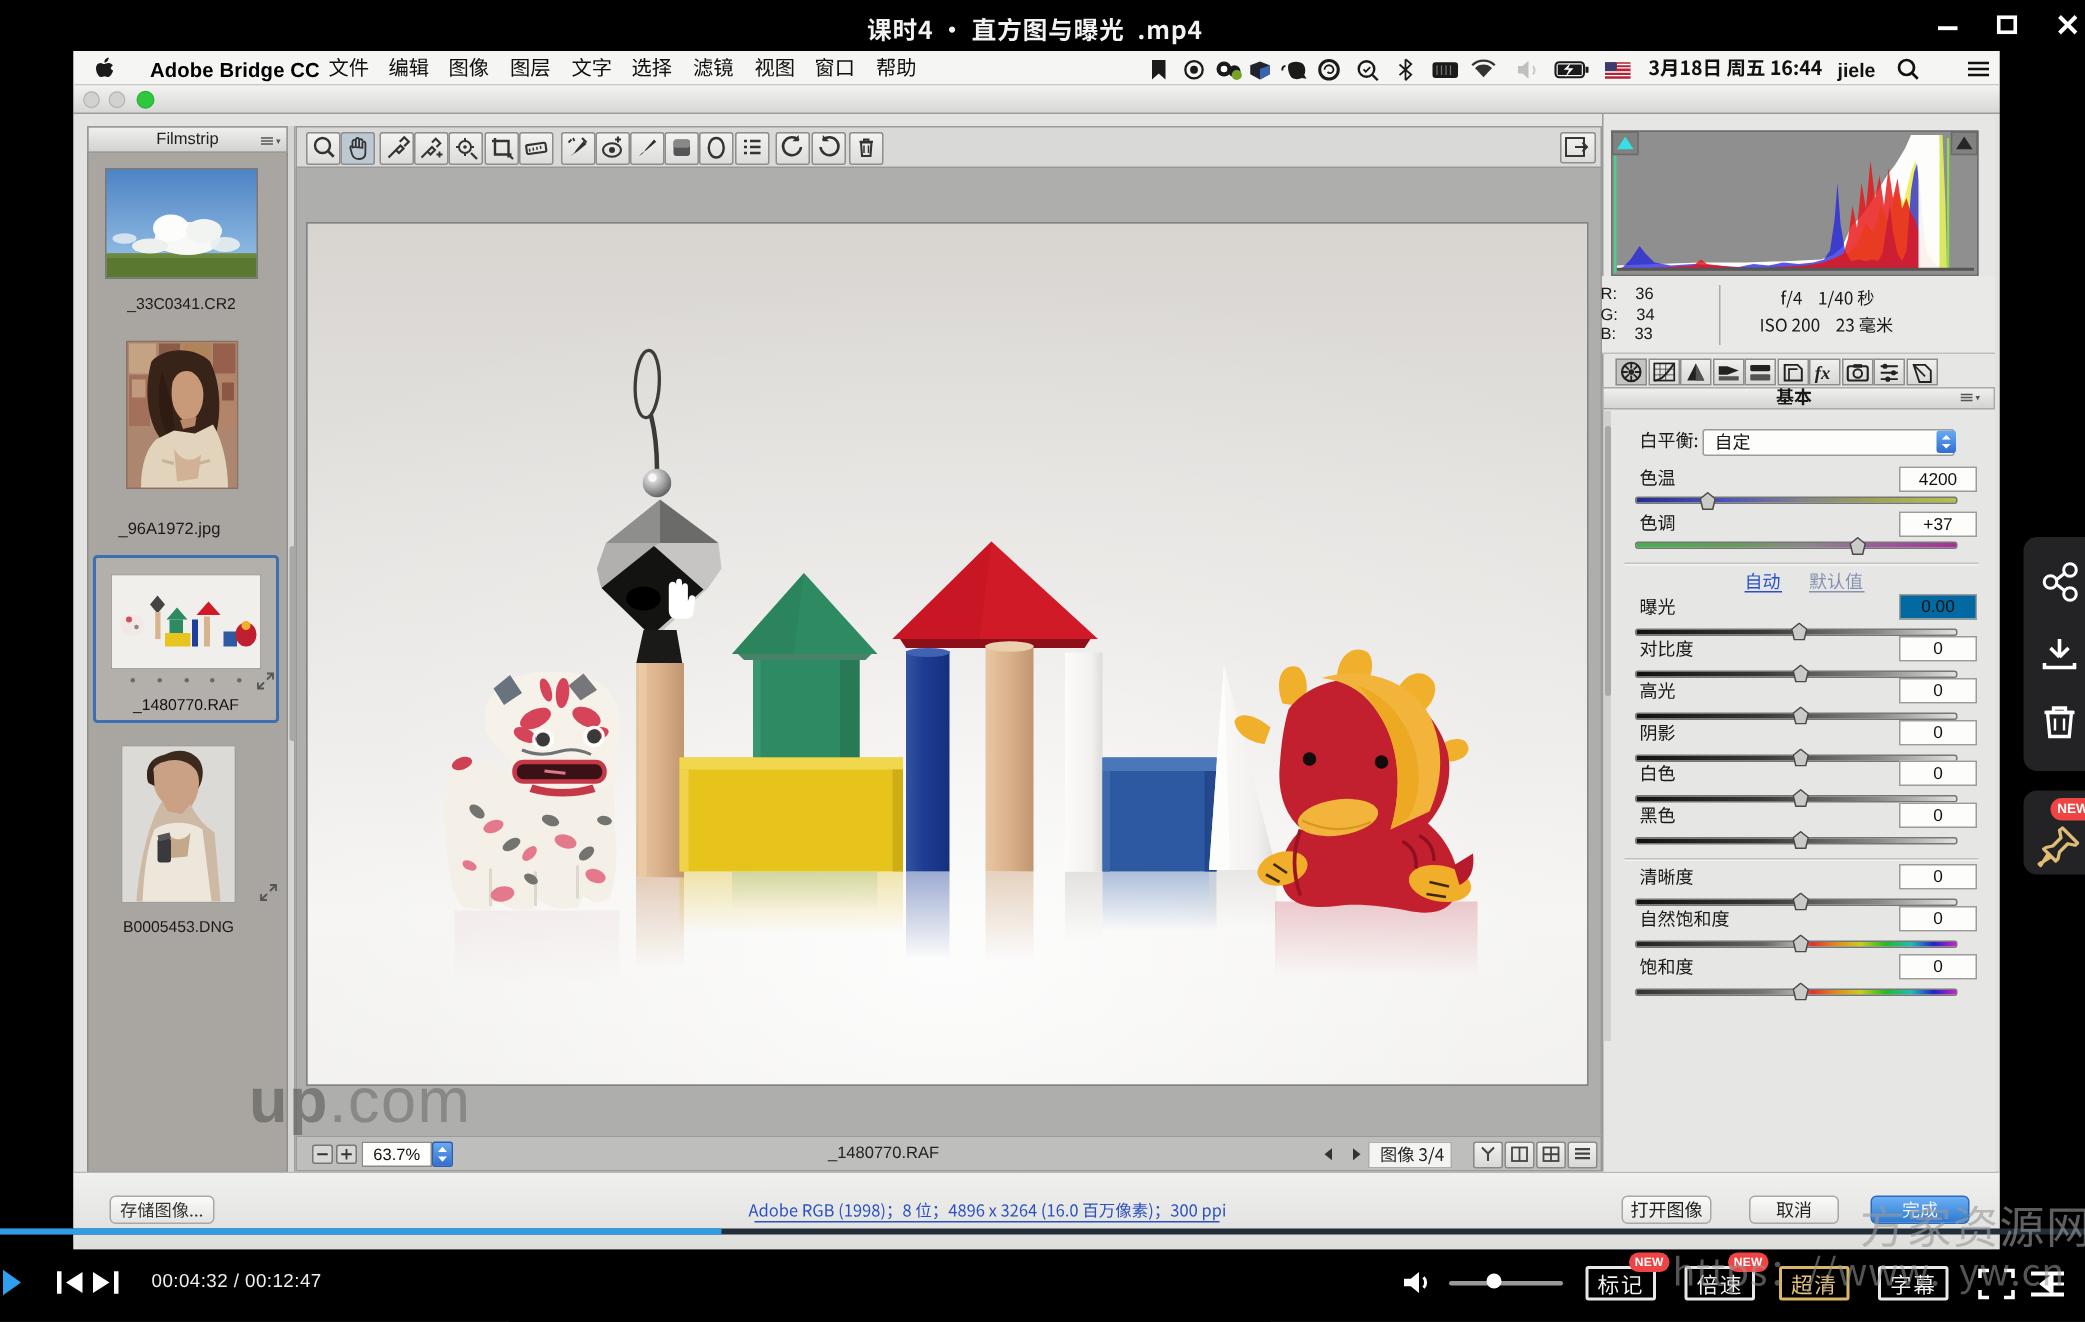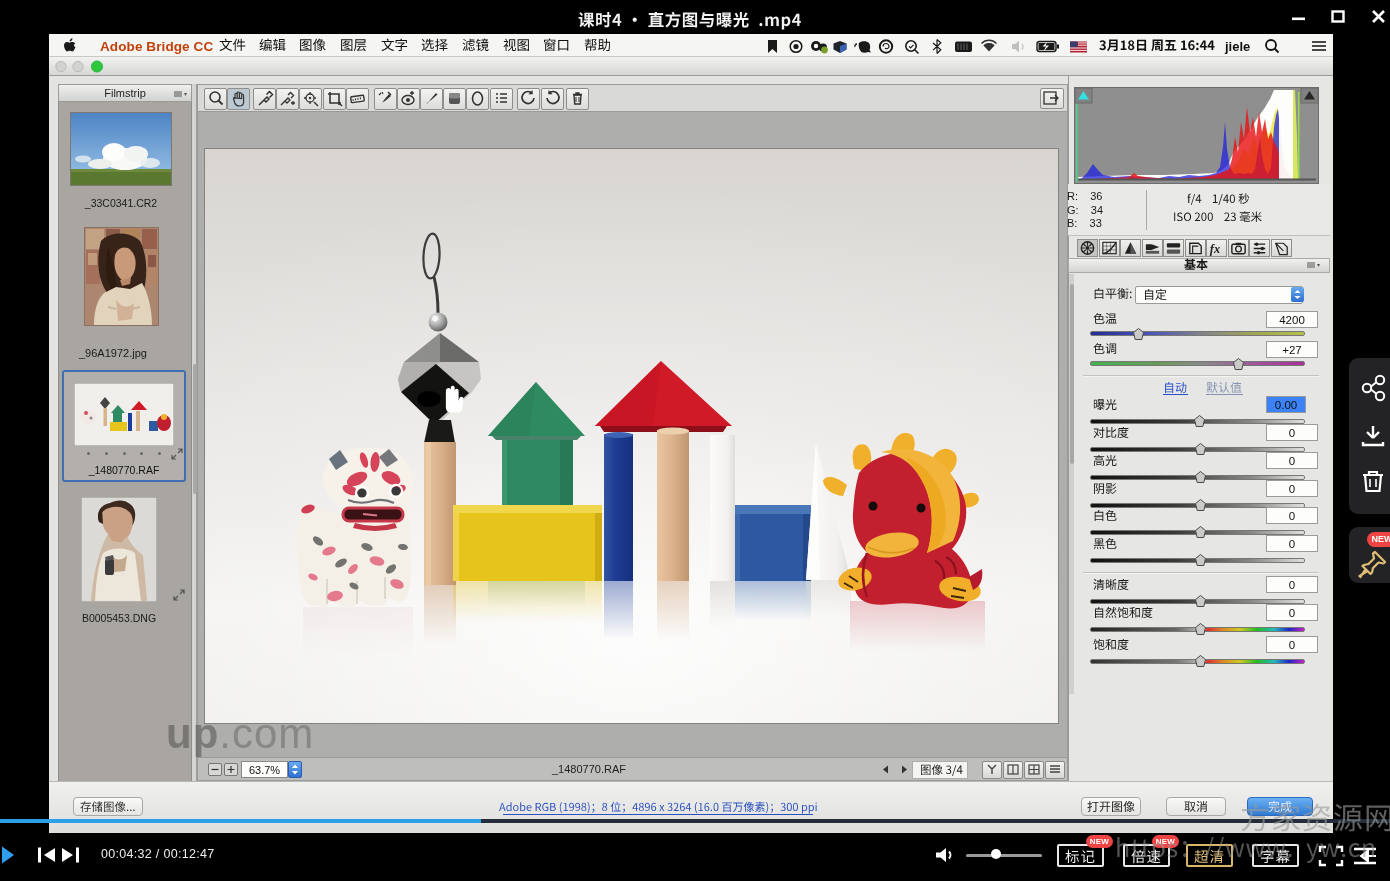--- a/index.html
+++ b/index.html
@@ -14,21 +14,21 @@
     <svg class="abs" style="left:1285px;top:8px" width="105" height="22" viewBox="0 0 105 22">
       <rect x="7" y="9.5" width="13" height="2.6" fill="#fff"></rect>
       <rect x="47.5" y="3.5" width="11" height="10" fill="none" stroke="#fff" stroke-width="2.4"></rect>
       <path d="M88 3 L99 14 M99 3 L88 14" stroke="#fff" stroke-width="2.6"></path>
     </svg>
     <div class="abs" style="left:49px;top:34px;width:1284px;height:799px;background:#dcdcda">
       <div class="abs" style="left:0;top:0;width:1284px;height:23px;background:#f5f5f3;border-bottom:1px solid #c8c8c6"></div>
       <svg class="abs" style="left:14px;top:4px" width="15" height="16" viewBox="0 0 15 16">
         <path d="M10.6 8.5c0-1.9 1.6-2.9 1.7-2.9-.9-1.4-2.4-1.6-2.9-1.6-1.2-.1-2.4.7-3 .7-.6 0-1.6-.7-2.6-.7C2.4 4.1 1 5.2 1 7.4c0 1.3.3 2.7 1 3.9.6 1 1.3 2.1 2.3 2.1.9 0 1.3-.6 2.4-.6 1.1 0 1.4.6 2.4.6 1 0 1.7-1 2.3-2 .7-1.2 1-2.3 1-2.4-.1 0-1.8-.7-1.8-2.5zM8.7 2.6c.5-.6.8-1.5.8-2.3-.7 0-1.6.5-2.1 1.1-.5.5-.9 1.4-.8 2.2.8.1 1.6-.4 2.1-1z" fill="#1a1a1a"></path>
       </svg>
-      <div class="abs" style="left:51px;top:4.5px;font-size:13.5px;font-weight:bold;color:#c2410c;letter-spacing:0.1px">Adobe Bridge CC</div>
+      <div class="abs" style="left:51px;top:4.5px;font-size:13.5px;font-weight:bold;color:#000000;letter-spacing:0.1px">Adobe Bridge CC</div>
       <svg style="position:absolute;left:170.0px;top:1px;overflow:visible" width="29" height="20" viewBox="0 -15 29 20">
         <path d="M5.7 -11.1C6.1 -10.4 6.5 -9.5 6.7 -9.0L7.8 -9.4C7.6 -9.9 7.2 -10.8 6.8 -11.4ZM0.7 -9.0V-8.0H2.8C3.6 -5.9 4.6 -4.1 6.0 -2.7C4.5 -1.5 2.7 -0.5 0.5 0.1C0.7 0.3 1.0 0.8 1.1 1.1C3.4 0.3 5.3 -0.6 6.8 -2.0C8.3 -0.6 10.1 0.4 12.4 1.0C12.5 0.7 12.8 0.3 13.1 0.1C10.9 -0.5 9.1 -1.4 7.6 -2.7C8.9 -4.1 10.0 -5.8 10.7 -8.0H12.9V-9.0ZM6.8 -3.4C5.5 -4.7 4.5 -6.2 3.8 -8.0H9.6C8.9 -6.1 8.0 -4.6 6.8 -3.4Z M17.8 -4.6V-3.6H21.7V1.1H22.7V-3.6H26.4V-4.6H22.7V-7.6H25.8V-8.6H22.7V-11.2H21.7V-8.6H19.8C20.0 -9.2 20.2 -9.8 20.3 -10.5L19.3 -10.7C19.0 -8.9 18.5 -7.2 17.7 -6.0C17.9 -5.9 18.3 -5.7 18.5 -5.5C18.9 -6.1 19.2 -6.8 19.5 -7.6H21.7V-4.6ZM17.1 -11.3C16.4 -9.2 15.2 -7.2 13.9 -5.9C14.1 -5.7 14.4 -5.1 14.5 -4.9C14.9 -5.4 15.3 -5.9 15.8 -6.5V1.1H16.7V-8.1C17.2 -9.0 17.7 -10.0 18.1 -11.0Z" fill="#111"></path>
       </svg>
       <svg style="position:absolute;left:210.0px;top:1px;overflow:visible" width="29" height="20" viewBox="0 -15 29 20">
         <path d="M0.5 -0.7 0.8 0.2C1.9 -0.2 3.3 -0.8 4.7 -1.4L4.5 -2.2C3.0 -1.6 1.5 -1.1 0.5 -0.7ZM0.8 -5.7C1.0 -5.8 1.3 -5.9 2.8 -6.1C2.3 -5.2 1.8 -4.5 1.6 -4.3C1.2 -3.8 0.9 -3.4 0.6 -3.3C0.7 -3.1 0.9 -2.6 0.9 -2.5C1.2 -2.6 1.6 -2.8 4.6 -3.4C4.5 -3.7 4.5 -4.0 4.5 -4.3L2.3 -3.8C3.2 -5.0 4.1 -6.6 4.9 -8.1L4.1 -8.5C3.9 -8.0 3.6 -7.5 3.3 -7.0L1.8 -6.8C2.6 -8.0 3.3 -9.5 3.9 -11.0L2.9 -11.3C2.4 -9.7 1.5 -7.9 1.2 -7.5C1.0 -7.0 0.7 -6.7 0.5 -6.6C0.6 -6.4 0.8 -5.9 0.8 -5.7ZM8.4 -4.7V-2.7H7.3V-4.7ZM9.1 -4.7H10.1V-2.7H9.1ZM6.5 -5.6V1.0H7.3V-1.9H8.4V0.6H9.1V-1.9H10.1V0.6H10.8V-1.9H11.8V0.1C11.8 0.2 11.7 0.2 11.6 0.2C11.5 0.2 11.3 0.2 11.0 0.2C11.1 0.4 11.2 0.8 11.2 1.0C11.7 1.0 12.0 1.0 12.3 0.8C12.5 0.7 12.6 0.5 12.6 0.1V-5.6L11.8 -5.6ZM10.8 -4.7H11.8V-2.7H10.8ZM8.2 -11.2C8.4 -10.8 8.6 -10.3 8.7 -9.9H5.6V-7.0C5.6 -4.9 5.5 -1.9 4.2 0.3C4.4 0.4 4.9 0.7 5.0 0.9C6.3 -1.3 6.5 -4.5 6.5 -6.7H12.4V-9.9H9.8C9.7 -10.3 9.4 -10.9 9.1 -11.4ZM6.5 -9.0H11.5V-7.6H6.5Z M20.9 -10.1H24.6V-8.8H20.9ZM20.0 -10.9V-8.0H25.5V-10.9ZM14.6 -4.5C14.7 -4.6 15.1 -4.7 15.6 -4.7H16.8V-2.7L14.0 -2.3L14.3 -1.3L16.8 -1.8V1.0H17.7V-2.0L19.3 -2.3L19.2 -3.2L17.7 -2.9V-4.7H19.0V-5.6H17.7V-7.7H16.8V-5.6H15.5C15.9 -6.5 16.3 -7.6 16.6 -8.8H19.1V-9.7H16.8C16.9 -10.2 17.1 -10.7 17.1 -11.1L16.1 -11.3C16.1 -10.8 16.0 -10.3 15.8 -9.7H14.1V-8.8H15.6C15.3 -7.7 15.1 -6.8 14.9 -6.5C14.7 -5.9 14.5 -5.4 14.3 -5.4C14.4 -5.1 14.5 -4.7 14.6 -4.5ZM24.5 -6.4V-5.2H21.1V-6.4ZM18.9 -1.0 19.1 -0.1 24.5 -0.5V1.1H25.4V-0.6L26.4 -0.7L26.5 -1.6L25.4 -1.5V-6.4H26.4V-7.2H19.2V-6.4H20.1V-1.1ZM24.5 -4.4V-3.3H21.1V-4.4ZM24.5 -2.5V-1.4L21.1 -1.2V-2.5Z" fill="#111"></path>
       </svg>
       <svg style="position:absolute;left:250.0px;top:1px;overflow:visible" width="29" height="20" viewBox="0 -15 29 20">
         <path d="M5.1 -3.8C6.1 -3.5 7.5 -3.1 8.3 -2.7L8.7 -3.4C7.9 -3.7 6.6 -4.2 5.5 -4.4ZM3.7 -2.1C5.6 -1.8 7.9 -1.3 9.2 -0.8L9.7 -1.6C8.3 -2.0 6.0 -2.5 4.2 -2.7ZM1.1 -10.7V1.1H2.1V0.5H11.4V1.1H12.4V-10.7ZM2.1 -0.4V-9.8H11.4V-0.4ZM5.6 -9.6C4.9 -8.5 3.8 -7.4 2.6 -6.7C2.8 -6.6 3.2 -6.3 3.3 -6.1C3.7 -6.4 4.1 -6.7 4.5 -7.1C5.0 -6.6 5.5 -6.2 6.0 -5.9C4.8 -5.3 3.6 -4.9 2.3 -4.7C2.5 -4.5 2.7 -4.1 2.8 -3.8C4.2 -4.2 5.6 -4.7 6.9 -5.3C8.0 -4.7 9.3 -4.3 10.5 -4.0C10.7 -4.2 10.9 -4.6 11.1 -4.8C9.9 -5.0 8.7 -5.3 7.7 -5.8C8.7 -6.5 9.5 -7.3 10.1 -8.2L9.5 -8.5L9.4 -8.5H5.9C6.1 -8.7 6.3 -9.0 6.4 -9.3ZM5.1 -7.6 5.2 -7.7H8.7C8.2 -7.2 7.6 -6.7 6.8 -6.3C6.1 -6.7 5.5 -7.1 5.1 -7.6Z M20.1 -9.6H22.5C22.3 -9.2 22.0 -8.8 21.7 -8.5H19.2C19.5 -8.9 19.8 -9.2 20.1 -9.6ZM20.1 -11.3C19.5 -10.2 18.4 -8.8 17.0 -7.7C17.2 -7.6 17.5 -7.3 17.6 -7.1C17.9 -7.2 18.1 -7.5 18.3 -7.7V-5.6H20.4C19.8 -5.0 18.8 -4.4 17.4 -4.0C17.6 -3.8 17.8 -3.5 18.0 -3.4C19.2 -3.8 20.1 -4.2 20.7 -4.7C20.9 -4.5 21.1 -4.3 21.3 -4.1C20.4 -3.3 18.7 -2.4 17.4 -2.0C17.6 -1.9 17.8 -1.6 17.9 -1.4C19.1 -1.8 20.7 -2.7 21.7 -3.5C21.8 -3.3 21.9 -3.0 22.0 -2.8C20.9 -1.7 18.9 -0.6 17.3 -0.1C17.4 0.0 17.7 0.4 17.8 0.6C19.3 0.1 21.0 -0.9 22.2 -1.9C22.3 -1.1 22.1 -0.3 21.8 -0.0C21.7 0.2 21.5 0.2 21.2 0.2C21.0 0.2 20.6 0.2 20.3 0.2C20.4 0.4 20.5 0.8 20.5 1.0C20.8 1.1 21.1 1.1 21.4 1.1C21.9 1.1 22.2 1.0 22.5 0.6C23.1 0.1 23.3 -1.4 22.9 -2.8L23.5 -3.1C24.0 -1.7 24.9 -0.4 25.9 0.3C26.1 0.1 26.4 -0.3 26.6 -0.5C25.6 -1.0 24.7 -2.2 24.3 -3.5C24.8 -3.8 25.3 -4.1 25.8 -4.3L25.1 -5.0C24.5 -4.5 23.5 -3.9 22.6 -3.5C22.3 -4.1 21.9 -4.8 21.3 -5.2L21.6 -5.6H25.6V-8.5H22.7C23.1 -9.0 23.5 -9.5 23.8 -10.0L23.2 -10.4L23.0 -10.4H20.6L21.0 -11.2ZM19.2 -7.7H21.6C21.6 -7.3 21.4 -6.8 21.1 -6.3H19.2ZM22.5 -7.7H24.7V-6.3H22.1C22.3 -6.8 22.5 -7.3 22.5 -7.7ZM17.0 -11.3C16.3 -9.2 15.1 -7.2 13.9 -5.9C14.1 -5.7 14.4 -5.1 14.5 -4.9C14.9 -5.3 15.3 -5.8 15.6 -6.4V1.0H16.6V-7.9C17.1 -8.9 17.6 -10.0 18.0 -11.0Z" fill="#111"></path>
       </svg>
       <svg style="position:absolute;left:291.0px;top:1px;overflow:visible" width="29" height="20" viewBox="0 -15 29 20">
@@ -677,38 +677,38 @@
         <path d="M5.7 -5.9V-3.8H2.9V-5.9ZM6.6 -5.9H9.4V-3.8H6.6ZM7.2 -8.2C6.8 -7.7 6.4 -7.2 5.9 -6.8H2.7C3.2 -7.2 3.6 -7.7 4.0 -8.2ZM4.2 -10.1C3.4 -8.5 1.9 -7.0 0.5 -6.1C0.6 -5.9 0.9 -5.5 1.0 -5.3C1.3 -5.5 1.7 -5.8 2.0 -6.1V-1.0C2.0 0.4 2.6 0.8 4.5 0.8C5.0 0.8 8.7 0.8 9.2 0.8C11.0 0.8 11.3 0.2 11.6 -1.7C11.3 -1.7 10.9 -1.8 10.7 -2.0C10.5 -0.4 10.4 -0.1 9.2 -0.1C8.4 -0.1 5.1 -0.1 4.5 -0.1C3.2 -0.1 2.9 -0.2 2.9 -1.0V-3.0H9.4V-2.4H10.3V-6.8H7.0C7.6 -7.3 8.1 -8.0 8.5 -8.7L8.0 -9.1L7.8 -9.0H4.6C4.8 -9.3 4.9 -9.6 5.1 -9.8Z M17.3 -6.9H21.4V-5.7H17.3ZM17.3 -8.8H21.4V-7.6H17.3ZM16.5 -9.6V-5.0H22.3V-9.6ZM13.2 -9.3C13.9 -9.0 14.9 -8.4 15.4 -8.0L15.9 -8.7C15.4 -9.1 14.4 -9.6 13.7 -9.9ZM12.5 -6.0C13.2 -5.7 14.2 -5.1 14.7 -4.7L15.2 -5.4C14.7 -5.8 13.7 -6.4 12.9 -6.7ZM12.8 0.2 13.5 0.8C14.2 -0.4 15.0 -1.9 15.6 -3.1L14.9 -3.7C14.3 -2.3 13.4 -0.7 12.8 0.2ZM15.1 -0.2V0.6H23.5V-0.2H22.7V-3.9H16.1V-0.2ZM16.9 -0.2V-3.1H18.1V-0.2ZM18.8 -0.2V-3.1H20.0V-0.2ZM20.7 -0.2V-3.1H21.9V-0.2Z" fill="#1a1a1a"></path>
       </svg>
       <div class="abs" style="left:1217px;top:277px;width:52px;height:17px;background:#fdfdfb;border:1px solid #9b9b99;font-size:11.5px;color:#111;text-align:center;line-height:16px">4200</div>
       <div class="abs" style="left:1041px;top:297.0px;width:215px;height:5px;background:linear-gradient(90deg,#252c96,#4a55b8 28%,#83838a 52%,#a0a455 75%,#b6c04e);border:1px solid #777775;border-radius:2px"></div>
       <svg class="abs" style="left:1083.5px;top:293.5px" width="11" height="12" viewBox="0 0 11 12">
         <polygon points="5.5,0.5 10.5,4.5 8.8,11.5 2.2,11.5 0.5,4.5" fill="#cacac8" stroke="#4a4a48" stroke-width="1"></polygon>
       </svg>
       <svg style="position:absolute;left:1044.0px;top:306px;overflow:visible" width="26" height="18" viewBox="0 -13 26 18">
         <path d="M5.7 -5.9V-3.8H2.9V-5.9ZM6.6 -5.9H9.4V-3.8H6.6ZM7.2 -8.2C6.8 -7.7 6.4 -7.2 5.9 -6.8H2.7C3.2 -7.2 3.6 -7.7 4.0 -8.2ZM4.2 -10.1C3.4 -8.5 1.9 -7.0 0.5 -6.1C0.6 -5.9 0.9 -5.5 1.0 -5.3C1.3 -5.5 1.7 -5.8 2.0 -6.1V-1.0C2.0 0.4 2.6 0.8 4.5 0.8C5.0 0.8 8.7 0.8 9.2 0.8C11.0 0.8 11.3 0.2 11.6 -1.7C11.3 -1.7 10.9 -1.8 10.7 -2.0C10.5 -0.4 10.4 -0.1 9.2 -0.1C8.4 -0.1 5.1 -0.1 4.5 -0.1C3.2 -0.1 2.9 -0.2 2.9 -1.0V-3.0H9.4V-2.4H10.3V-6.8H7.0C7.6 -7.3 8.1 -8.0 8.5 -8.7L8.0 -9.1L7.8 -9.0H4.6C4.8 -9.3 4.9 -9.6 5.1 -9.8Z M13.3 -9.3C13.9 -8.7 14.7 -7.9 15.1 -7.4L15.7 -8.0C15.3 -8.5 14.5 -9.3 13.8 -9.8ZM12.5 -6.3V-5.4H14.2V-1.3C14.2 -0.6 13.8 -0.2 13.5 0.0C13.7 0.1 14.0 0.4 14.1 0.6C14.3 0.4 14.5 0.2 16.1 -1.1C16.0 -0.5 15.7 0.0 15.4 0.5C15.6 0.6 15.9 0.8 16.1 0.9C17.2 -0.7 17.4 -3.2 17.4 -5.1V-8.7H22.3V-0.1C22.3 0.0 22.2 0.1 22.0 0.1C21.9 0.1 21.3 0.1 20.7 0.1C20.8 0.3 20.9 0.7 21.0 0.9C21.8 0.9 22.3 0.9 22.7 0.8C23.0 0.6 23.1 0.4 23.1 -0.1V-9.5H16.6V-5.1C16.6 -3.9 16.6 -2.6 16.2 -1.4C16.1 -1.5 16.0 -1.8 16.0 -2.0L15.1 -1.3V-6.3ZM19.4 -8.4V-7.4H18.1V-6.7H19.4V-5.4H17.9V-4.8H21.8V-5.4H20.2V-6.7H21.5V-7.4H20.2V-8.4ZM18.1 -3.8V-0.4H18.8V-1.0H21.4V-3.8ZM18.8 -3.1H20.7V-1.7H18.8Z" fill="#1a1a1a"></path>
       </svg>
-      <div class="abs" style="left:1217px;top:307px;width:52px;height:17px;background:#fdfdfb;border:1px solid #9b9b99;font-size:11.5px;color:#111;text-align:center;line-height:16px">+27</div>
+      <div class="abs" style="left:1217px;top:307px;width:52px;height:17px;background:#fdfdfb;border:1px solid #9b9b99;font-size:11.5px;color:#111;text-align:center;line-height:16px">+37</div>
       <div class="abs" style="left:1041px;top:327.0px;width:215px;height:5px;background:linear-gradient(90deg,#42b24e,#6a9a5a 32%,#8a8a8a 52%,#a0549c 78%,#a8309a);border:1px solid #777775;border-radius:2px"></div>
       <svg class="abs" style="left:1183.5px;top:323.5px" width="11" height="12" viewBox="0 0 11 12">
         <polygon points="5.5,0.5 10.5,4.5 8.8,11.5 2.2,11.5 0.5,4.5" fill="#cacac8" stroke="#4a4a48" stroke-width="1"></polygon>
       </svg>
       <div class="abs" style="left:1034px;top:341px;width:236px;height:1px;background:#c2c2c0;box-shadow:0 1px 0 #f4f4f2"></div>
       <svg style="position:absolute;left:1114.0px;top:345px;overflow:visible" width="26" height="18" viewBox="0 -13 26 18">
         <path d="M2.9 -4.9H9.3V-3.2H2.9ZM2.9 -5.8V-7.6H9.3V-5.8ZM2.9 -2.3H9.3V-0.6H2.9ZM5.5 -10.1C5.4 -9.6 5.2 -9.0 5.0 -8.4H2.0V1.0H2.9V0.3H9.3V0.9H10.2V-8.4H5.9C6.1 -8.9 6.3 -9.4 6.5 -10.0Z M13.1 -9.1V-8.3H17.7V-9.1ZM19.8 -9.9C19.8 -9.0 19.8 -8.2 19.8 -7.3H18.1V-6.4H19.8C19.6 -3.7 19.1 -1.2 17.5 0.3C17.7 0.4 18.0 0.7 18.2 0.9C20.0 -0.7 20.5 -3.5 20.7 -6.4H22.4C22.3 -2.2 22.2 -0.6 21.8 -0.2C21.7 -0.1 21.6 -0.0 21.4 -0.0C21.1 -0.0 20.5 -0.0 19.8 -0.1C20.0 0.1 20.1 0.5 20.1 0.8C20.7 0.8 21.4 0.8 21.7 0.8C22.1 0.7 22.4 0.6 22.6 0.3C23.0 -0.2 23.2 -1.9 23.3 -6.9C23.3 -7.0 23.3 -7.3 23.3 -7.3H20.7C20.7 -8.2 20.7 -9.0 20.7 -9.9ZM13.1 -0.5 13.1 -0.5V-0.5C13.4 -0.7 13.8 -0.8 17.1 -1.6L17.4 -0.8L18.1 -1.0C17.9 -1.9 17.4 -3.3 16.9 -4.4L16.2 -4.2C16.4 -3.6 16.7 -3.0 16.9 -2.3L14.0 -1.7C14.5 -2.8 14.9 -4.2 15.2 -5.4H17.9V-6.2H12.6V-5.4H14.3C14.0 -4.0 13.5 -2.6 13.3 -2.2C13.1 -1.7 13.0 -1.4 12.8 -1.4C12.9 -1.1 13.0 -0.7 13.1 -0.5Z" fill="#2a50c8"></path>
       </svg>
       <div class="abs" style="left:1114px;top:360px;width:25px;height:1px;background:#2a50c8"></div>
       <svg style="position:absolute;left:1157.0px;top:345px;overflow:visible" width="38" height="18" viewBox="0 -13 38 18">
         <path d="M9.1 -9.1C9.6 -8.5 10.2 -7.7 10.5 -7.2L11.1 -7.6C10.8 -8.1 10.2 -8.9 9.7 -9.5ZM2.0 -8.4C2.2 -7.8 2.3 -7.1 2.4 -6.6L2.8 -6.7C2.8 -7.2 2.6 -7.9 2.4 -8.5ZM2.4 -1.4C2.5 -0.8 2.6 0.1 2.6 0.7L3.2 0.6C3.2 0.0 3.1 -0.8 3.0 -1.5ZM3.6 -1.4C3.8 -0.8 4.0 -0.0 4.0 0.5L4.6 0.3C4.6 -0.2 4.4 -0.9 4.2 -1.5ZM4.8 -1.5C5.1 -1.0 5.3 -0.4 5.3 0.0L5.9 -0.2C5.9 -0.6 5.6 -1.2 5.4 -1.7ZM1.4 -1.7C1.2 -1.1 0.8 -0.1 0.4 0.4L1.0 0.7C1.4 0.1 1.7 -0.8 2.0 -1.4ZM4.5 -8.5C4.3 -8.0 4.1 -7.1 3.9 -6.6L4.3 -6.4C4.5 -6.9 4.8 -7.7 5.0 -8.3ZM8.2 -10.1V-7.3L8.2 -6.6H6.2V-5.8H8.1C8.0 -3.8 7.5 -1.5 5.7 0.4C6.0 0.5 6.3 0.7 6.4 0.9C7.7 -0.5 8.4 -2.2 8.7 -3.8C9.2 -1.8 10.0 -0.1 11.1 0.9C11.3 0.7 11.6 0.4 11.8 0.2C10.3 -0.9 9.4 -3.2 9.0 -5.8H11.4V-6.6H9.0L9.0 -7.3V-10.1ZM1.8 -9.0H3.2V-6.1H1.8ZM3.8 -9.0H5.1V-6.1H3.8ZM1.0 -4.5V-3.8H3.1V-2.9L0.7 -2.7L0.8 -1.9C2.1 -2.0 4.1 -2.2 6.0 -2.3L6.0 -3.0L3.9 -2.9V-3.8H5.8V-4.5H3.9V-5.4H5.8V-9.7H1.1V-5.4H3.1V-4.5Z M13.7 -9.3C14.3 -8.7 15.1 -8.0 15.5 -7.5L16.1 -8.2C15.7 -8.6 14.9 -9.3 14.3 -9.9ZM19.5 -10.1C19.4 -6.0 19.5 -1.8 16.5 0.3C16.7 0.5 17.0 0.8 17.1 1.0C18.8 -0.2 19.6 -1.9 20.0 -3.9C20.4 -2.2 21.3 -0.2 23.0 0.9C23.1 0.7 23.4 0.5 23.6 0.3C21.0 -1.4 20.4 -5.2 20.3 -6.4C20.4 -7.6 20.4 -8.8 20.4 -10.1ZM12.6 -6.3V-5.4H14.6V-1.3C14.6 -0.8 14.2 -0.3 13.9 -0.2C14.1 -0.0 14.3 0.3 14.4 0.5C14.6 0.3 14.9 0.0 17.2 -1.6C17.1 -1.8 17.0 -2.1 16.9 -2.4L15.5 -1.4V-6.3Z M31.2 -10.1C31.2 -9.7 31.1 -9.3 31.0 -8.9H27.9V-8.1H30.9C30.8 -7.6 30.7 -7.3 30.7 -6.9H28.6V-0.2H27.4V0.6H35.5V-0.2H34.4V-6.9H31.5C31.6 -7.3 31.7 -7.6 31.8 -8.1H35.1V-8.9H31.9L32.1 -10.0ZM29.4 -0.2V-1.2H33.6V-0.2ZM29.4 -4.5H33.6V-3.5H29.4ZM29.4 -5.2V-6.2H33.6V-5.2ZM29.4 -2.9H33.6V-1.8H29.4ZM27.2 -10.1C26.5 -8.2 25.5 -6.5 24.4 -5.3C24.5 -5.1 24.8 -4.6 24.9 -4.4C25.2 -4.8 25.6 -5.2 25.9 -5.7V1.0H26.7V-7.1C27.2 -7.9 27.6 -8.9 28.0 -9.8Z" fill="#8593b0"></path>
       </svg>
       <div class="abs" style="left:1157px;top:360px;width:37px;height:1px;background:#8593b0"></div>
       <svg style="position:absolute;left:1044.0px;top:362px;overflow:visible" width="26" height="18" viewBox="0 -13 26 18">
         <path d="M5.6 -7.8H9.8V-7.1H5.6ZM5.6 -9.1H9.8V-8.4H5.6ZM5.4 -2.1C5.7 -1.8 6.1 -1.4 6.3 -1.1L6.8 -1.5C6.6 -1.8 6.3 -2.2 5.9 -2.4ZM3.0 -5.0V-2.2H1.6V-5.0ZM3.0 -5.8H1.6V-8.4H3.0ZM0.9 -9.3V-0.4H1.6V-1.4H3.7V-9.3ZM4.5 -5.7V-5.1H5.9V-4.2H4.1V-3.5H5.8C5.2 -3.0 4.4 -2.5 3.7 -2.2C3.9 -2.1 4.1 -1.9 4.2 -1.7C5.1 -2.1 6.1 -2.8 6.6 -3.5H9.0C9.5 -2.8 10.3 -2.0 11.1 -1.6C11.2 -1.8 11.4 -2.1 11.6 -2.2C10.9 -2.5 10.2 -3.0 9.7 -3.5H11.4V-4.2H9.6V-5.1H11.1V-5.7H9.6V-6.4H10.7V-9.7H4.8V-6.4H5.9V-5.7ZM6.7 -6.4H8.8V-5.7H6.7ZM6.7 -4.2V-5.1H8.8V-4.2ZM9.5 -2.4C9.2 -2.1 8.7 -1.6 8.4 -1.3L8.1 -1.4V-3.2H7.3V-1.4C6.1 -0.9 4.8 -0.4 4.0 -0.1L4.3 0.5C5.1 0.2 6.2 -0.3 7.3 -0.7V0.1C7.3 0.3 7.3 0.3 7.1 0.3C7.0 0.3 6.5 0.3 6.0 0.3C6.1 0.5 6.2 0.8 6.2 1.0C7.0 1.0 7.4 1.0 7.7 0.9C8.0 0.7 8.1 0.6 8.1 0.1V-0.7C9.0 -0.3 10.0 0.2 10.6 0.5L11.0 -0.0C10.5 -0.3 9.7 -0.7 9.0 -1.0C9.3 -1.3 9.7 -1.7 10.1 -2.1Z M13.7 -9.2C14.3 -8.2 14.9 -7.0 15.1 -6.2L15.9 -6.5C15.7 -7.3 15.1 -8.6 14.5 -9.5ZM21.5 -9.6C21.2 -8.7 20.5 -7.3 20.0 -6.5L20.8 -6.2C21.3 -7.0 22.0 -8.2 22.5 -9.3ZM17.5 -10.1V-5.5H12.7V-4.6H15.9C15.7 -2.4 15.2 -0.7 12.4 0.2C12.6 0.4 12.9 0.7 13.0 1.0C16.0 -0.0 16.6 -2.0 16.8 -4.6H19.0V-0.4C19.0 0.6 19.3 0.9 20.4 0.9C20.6 0.9 21.9 0.9 22.2 0.9C23.2 0.9 23.4 0.4 23.5 -1.5C23.3 -1.6 22.9 -1.8 22.7 -1.9C22.6 -0.2 22.6 0.1 22.1 0.1C21.8 0.1 20.7 0.1 20.5 0.1C20.0 0.1 19.9 0.0 19.9 -0.4V-4.6H23.4V-5.5H18.4V-10.1Z" fill="#1a1a1a"></path>
       </svg>
-      <div class="abs" style="left:1217px;top:362px;width:40px;height:17px;background:#3b82f6;border:1px solid #9b9b99;font-size:11.5px;color:#111;text-align:center;line-height:16px">0.00</div>
+      <div class="abs" style="left:1217px;top:362px;width:52px;height:17px;background:#0369a1;border:1px solid #9b9b99;font-size:11.5px;color:#111;text-align:center;line-height:16px">0.00</div>
       <div class="abs" style="left:1041px;top:384.5px;width:215px;height:5px;background:linear-gradient(90deg,#111 0%,#3a3a3a 40%,#888 75%,#e0e0e0 100%);border:1px solid #777775;border-radius:2px"></div>
       <svg class="abs" style="left:1144.5px;top:381px" width="11" height="12" viewBox="0 0 11 12">
         <polygon points="5.5,0.5 10.5,4.5 8.8,11.5 2.2,11.5 0.5,4.5" fill="#cacac8" stroke="#4a4a48" stroke-width="1"></polygon>
       </svg>
       <svg style="position:absolute;left:1044.0px;top:390px;overflow:visible" width="38" height="18" viewBox="0 -13 38 18">
         <path d="M6.0 -4.7C6.6 -3.9 7.1 -2.7 7.3 -2.0L8.1 -2.4C7.9 -3.1 7.3 -4.2 6.8 -5.1ZM1.1 -5.4C1.8 -4.8 2.6 -4.0 3.3 -3.2C2.6 -1.7 1.6 -0.5 0.5 0.2C0.8 0.4 1.0 0.7 1.2 0.9C2.3 0.1 3.2 -1.0 3.9 -2.4C4.5 -1.8 4.9 -1.1 5.2 -0.6L5.9 -1.2C5.6 -1.9 5.0 -2.6 4.4 -3.4C4.9 -4.8 5.3 -6.4 5.5 -8.3L4.9 -8.5L4.8 -8.5H0.8V-7.6H4.5C4.4 -6.3 4.1 -5.2 3.7 -4.1C3.0 -4.8 2.4 -5.4 1.7 -6.0ZM9.2 -10.1V-7.2H5.8V-6.3H9.2V-0.3C9.2 -0.0 9.1 0.0 8.9 0.0C8.7 0.0 8.0 0.0 7.3 0.0C7.4 0.3 7.5 0.7 7.6 0.9C8.6 0.9 9.2 0.9 9.6 0.8C9.9 0.6 10.1 0.3 10.1 -0.3V-6.3H11.5V-7.2H10.1V-10.1Z M13.5 0.9C13.8 0.7 14.2 0.5 17.5 -0.6C17.5 -0.8 17.4 -1.2 17.4 -1.5L14.5 -0.6V-5.5H17.5V-6.4H14.5V-9.9H13.5V-0.8C13.5 -0.3 13.3 -0.0 13.1 0.1C13.2 0.3 13.4 0.6 13.5 0.9ZM18.4 -10.0V-1.0C18.4 0.3 18.7 0.6 19.9 0.6C20.1 0.6 21.5 0.6 21.7 0.6C23.0 0.6 23.2 -0.2 23.3 -2.6C23.1 -2.6 22.7 -2.8 22.4 -3.0C22.4 -0.8 22.3 -0.2 21.7 -0.2C21.4 -0.2 20.2 -0.2 20.0 -0.2C19.4 -0.2 19.3 -0.3 19.3 -1.0V-4.5C20.7 -5.3 22.1 -6.2 23.1 -7.1L22.4 -7.9C21.6 -7.1 20.5 -6.2 19.3 -5.5V-10.0Z M28.6 -7.7V-6.7H26.7V-5.9H28.6V-3.9H33.3V-5.9H35.2V-6.7H33.3V-7.7H32.4V-6.7H29.5V-7.7ZM32.4 -5.9V-4.7H29.5V-5.9ZM33.1 -2.4C32.6 -1.8 31.8 -1.3 30.9 -0.9C30.1 -1.3 29.4 -1.8 28.9 -2.4ZM26.9 -3.2V-2.4H28.4L28.0 -2.3C28.5 -1.6 29.2 -1.0 30.0 -0.6C28.8 -0.2 27.6 0.0 26.3 0.1C26.4 0.3 26.6 0.7 26.7 0.9C28.2 0.7 29.6 0.4 30.9 -0.1C32.1 0.4 33.5 0.8 35.0 1.0C35.1 0.7 35.4 0.4 35.5 0.2C34.2 0.1 33.0 -0.2 31.9 -0.6C33.0 -1.1 33.9 -1.9 34.4 -2.9L33.8 -3.2L33.7 -3.2ZM29.7 -9.9C29.8 -9.6 30.0 -9.2 30.2 -8.9H25.5V-5.6C25.5 -3.8 25.4 -1.3 24.4 0.6C24.7 0.6 25.1 0.8 25.2 1.0C26.3 -0.9 26.4 -3.7 26.4 -5.6V-8.0H35.4V-8.9H31.2C31.0 -9.3 30.8 -9.8 30.6 -10.1Z" fill="#1a1a1a"></path>
       </svg>
       <div class="abs" style="left:1217px;top:390px;width:52px;height:17px;background:#fdfdfb;border:1px solid #9b9b99;font-size:11.5px;color:#111;text-align:center;line-height:16px">0</div>
       <div class="abs" style="left:1041px;top:412.5px;width:215px;height:5px;background:linear-gradient(90deg,#111 0%,#3a3a3a 40%,#888 75%,#e0e0e0 100%);border:1px solid #777775;border-radius:2px"></div>
       <svg class="abs" style="left:1145.5px;top:409px" width="11" height="12" viewBox="0 0 11 12">

